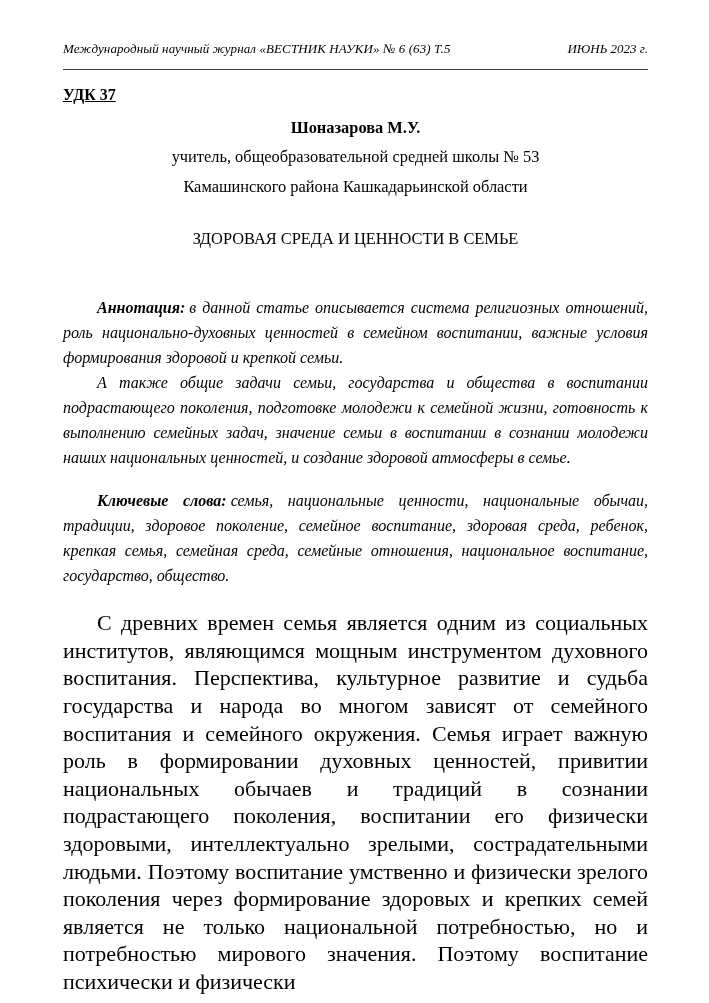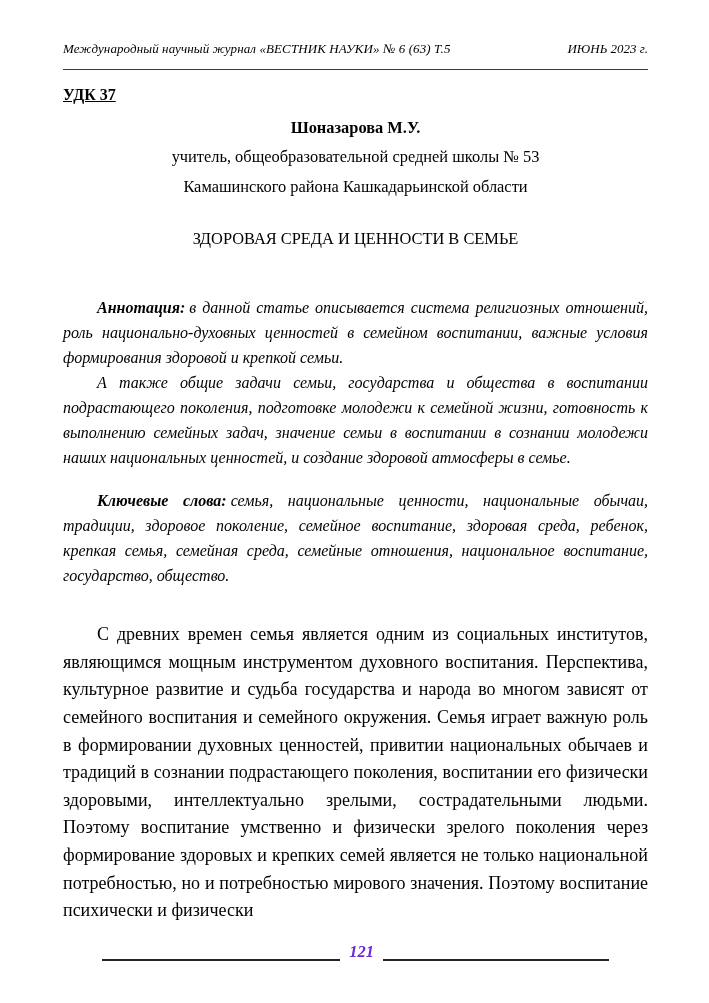--- a/index.html
+++ b/index.html
@@ -32,21 +32,21 @@
   
   .article-title { margin: 23px 0 0 0; text-align: center; font-weight: normal; font-size: 16.4px; line-height: 29px; }
   .article-title .title-line { display: block; }
   
   p { margin: 0; }
   .just { text-align: justify; text-indent: 34px; }
   .it { font-style: italic; font-size: 16px; line-height: 25px; }
   .lbl { font-weight: bold; margin-right: 4px; }
   .abstract { margin-top: 42px; }
   .keywords { margin-top: 18px; }
-  .body-text { margin-top: 33px; font-size: 18px; line-height: 27.6px; text-align: justify; text-indent: 34px; }
+  .body-text { margin-top: 21px; font-size: 22px; line-height: 27.6px; text-align: justify; text-indent: 34px; }
   
   .page-footer { margin-top: 17px; display: flex; justify-content: center; align-items: flex-end; }
   .foot-line { display: inline-block; height: 14px; border-bottom: 2px solid #242424; }
   .foot-line.left  { width: 238px; }
   .foot-line.right { width: 226px; }
   .page-number {
     font-weight: bold; font-style: italic; font-size: 16.5px; line-height: 19px;
     padding: 0 9px;
   }
 </style>

